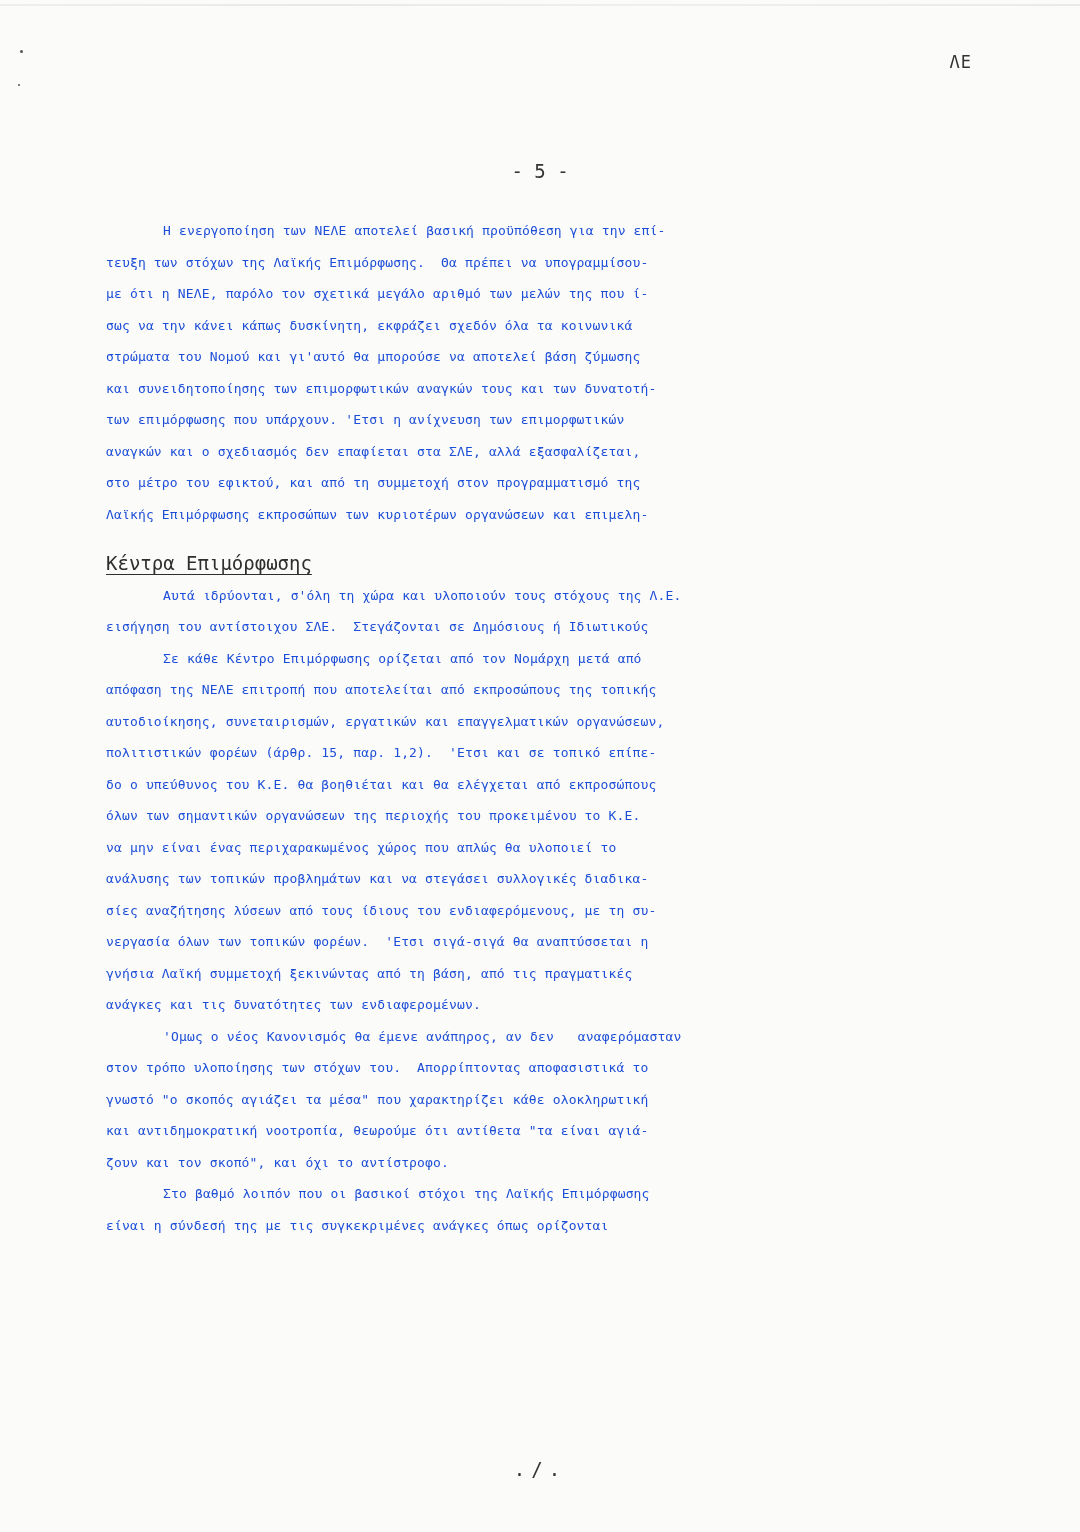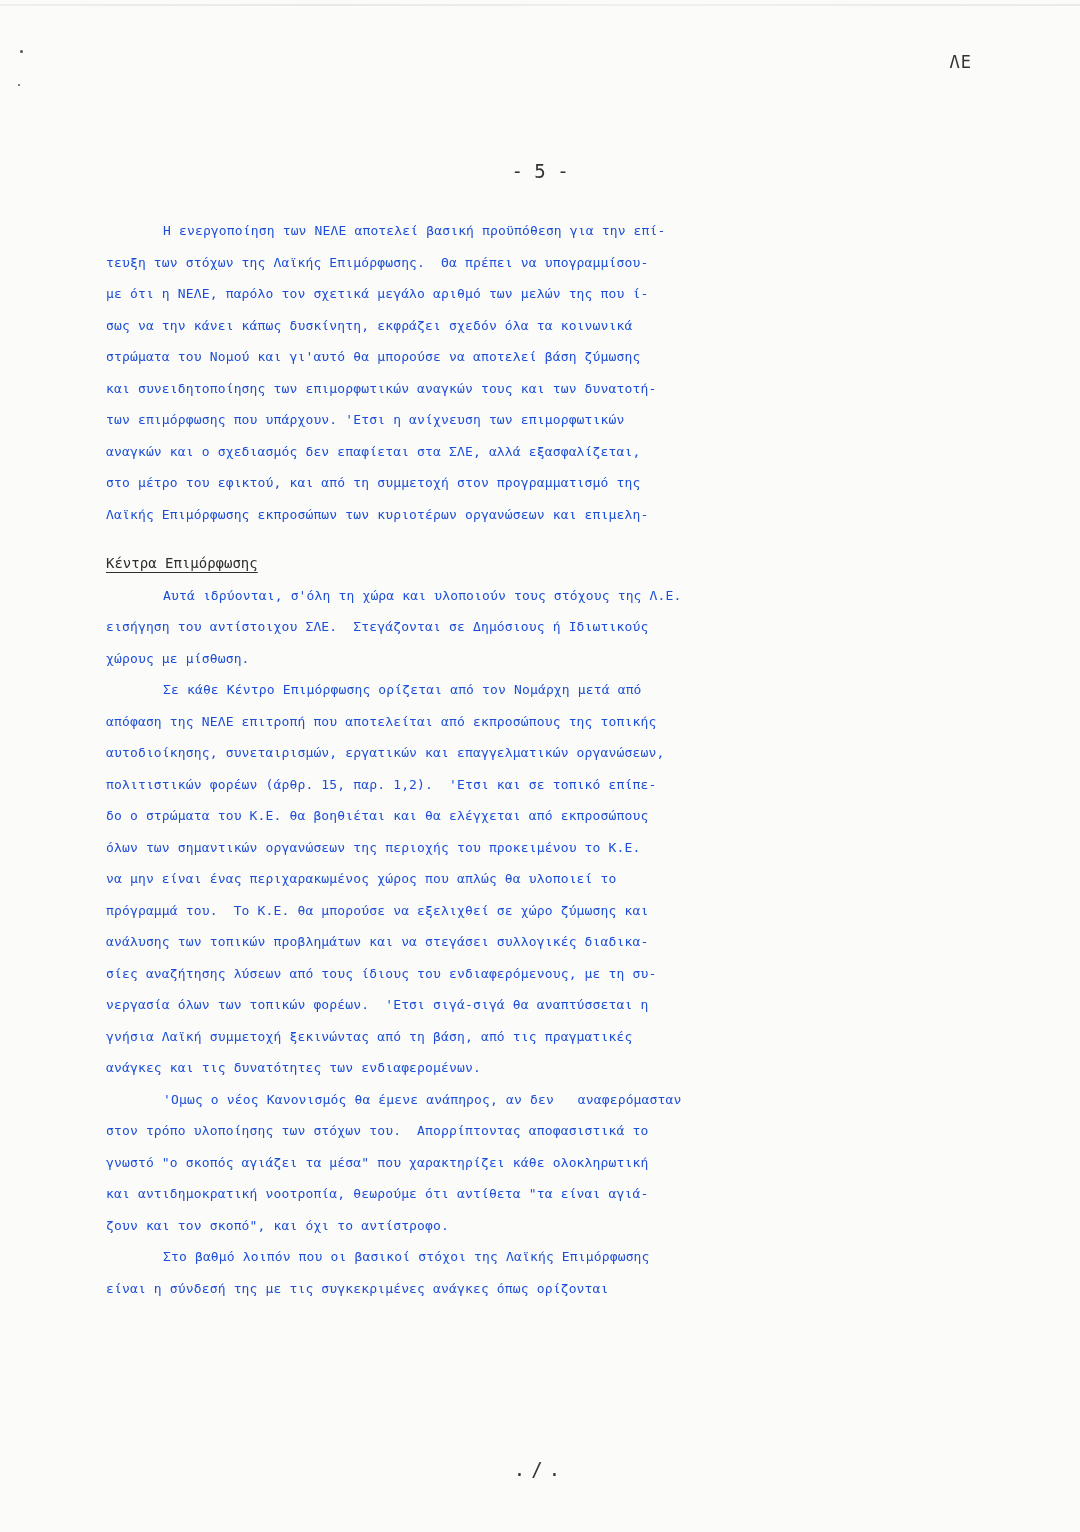--- a/index.html
+++ b/index.html
@@ -62,21 +62,21 @@
     .line {
       font-size: 13px;
       line-height: 31.5px;
       white-space: pre;
       color: #1d4ed8;
       letter-spacing: 0.15px;
     }
     .line.indent { padding-left: 57px; }
     .gap { height: 18px; }
     .section-heading {
-      font-size: 14px;
+      font-size: 19px;
       line-height: 31.5px;
       text-decoration: underline;
       text-underline-offset: 4px;
       color: #2e2e2e;
       white-space: pre;
     }
     .footer-mark {
       position: absolute;
       left: 0; width: 1080px;
       top: 1458px;
@@ -112,32 +112,30 @@
       <div class="line">Λαϊκής Επιμόρφωσης εκπροσώπων των κυριοτέρων οργανώσεων και επιμελη-</div>
     </div>
 
     <div class="gap"></div>
 
     <div class="section-heading">Κέντρα Επιμόρφωσης</div>
 
     <div>
       <div class="line indent">Αυτά ιδρύονται, σ'όλη τη χώρα και υλοποιούν τους στόχους της Λ.Ε.</div>
       <div class="line">εισήγηση του αντίστοιχου ΣΛΕ.  Στεγάζονται σε Δημόσιους ή Ιδιωτικούς</div>
-      <div class="line">χώρους με μίσθωση.</div>
     </div>
 
     <div>
       <div class="line indent">Σε κάθε Κέντρο Επιμόρφωσης ορίζεται από τον Νομάρχη μετά από</div>
       <div class="line">απόφαση της ΝΕΛΕ επιτροπή που αποτελείται από εκπροσώπους της τοπικής</div>
       <div class="line">αυτοδιοίκησης, συνεταιρισμών, εργατικών και επαγγελματικών οργανώσεων,</div>
       <div class="line">πολιτιστικών φορέων (άρθρ. 15, παρ. 1,2).  'Ετσι και σε τοπικό επίπε-</div>
-      <div class="line">δο ο στρώματα του Κ.Ε. θα βοηθιέται και θα ελέγχεται από εκπροσώπους</div>
+      <div class="line">δο ο υπεύθυνος του Κ.Ε. θα βοηθιέται και θα ελέγχεται από εκπροσώπους</div>
       <div class="line">όλων των σημαντικών οργανώσεων της περιοχής του προκειμένου το Κ.Ε.</div>
       <div class="line">να μην είναι ένας περιχαρακωμένος χώρος που απλώς θα υλοποιεί το</div>
-      <div class="line">πρόγραμμά του.  Το Κ.Ε. θα μπορούσε να εξελιχθεί σε χώρο ζύμωσης και</div>
       <div class="line">ανάλυσης των τοπικών προβλημάτων και να στεγάσει συλλογικές διαδικα-</div>
       <div class="line">σίες αναζήτησης λύσεων από τους ίδιους του ενδιαφερόμενους, με τη συ-</div>
       <div class="line">νεργασία όλων των τοπικών φορέων.  'Ετσι σιγά-σιγά θα αναπτύσσεται η</div>
       <div class="line">γνήσια Λαϊκή συμμετοχή ξεκινώντας από τη βάση, από τις πραγματικές</div>
       <div class="line">ανάγκες και τις δυνατότητες των ενδιαφερομένων.</div>
     </div>
 
     <div>
       <div class="line indent">'Ομως ο νέος Κανονισμός θα έμενε ανάπηρος, αν δεν   αναφερόμασταν</div>
       <div class="line">στον τρόπο υλοποίησης των στόχων του.  Απορρίπτοντας αποφασιστικά το</div>

